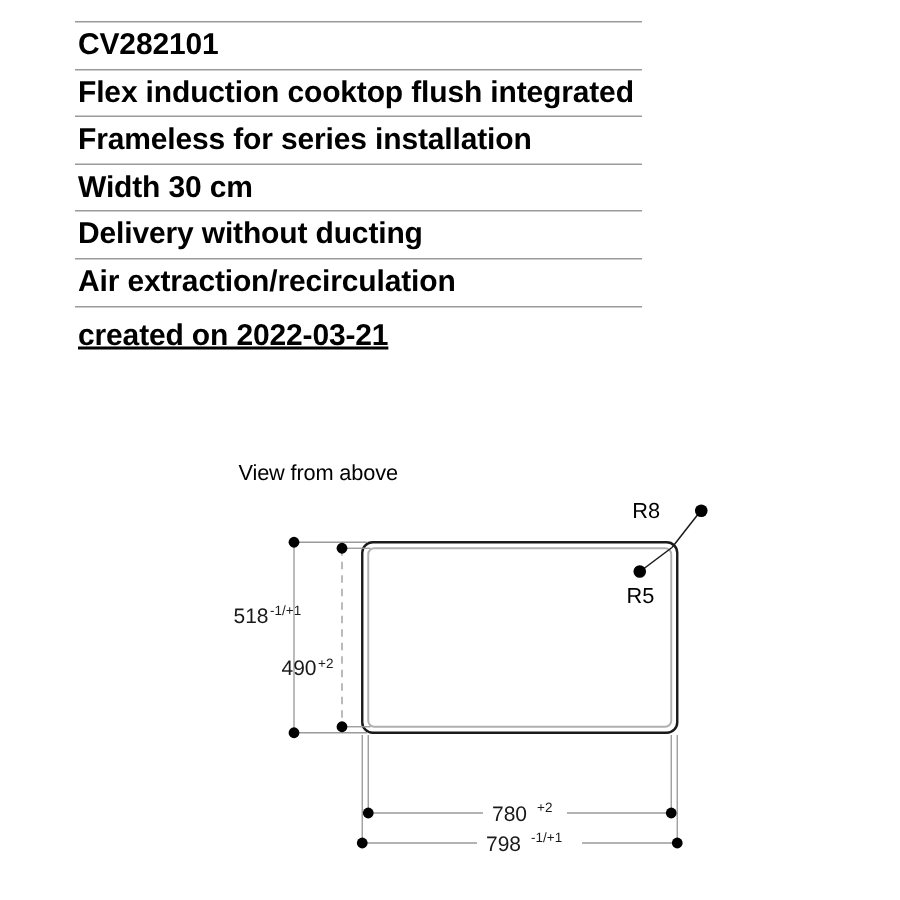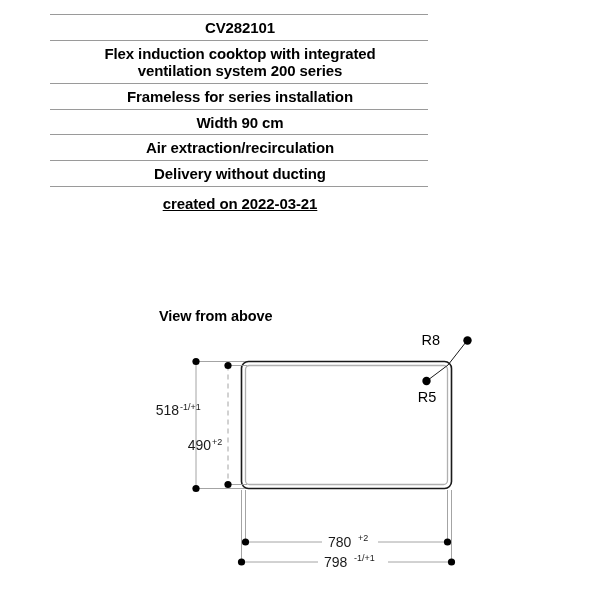--- a/index.html
+++ b/index.html
@@ -25,46 +25,45 @@
   }
   .spec-row {
     border-top: 1.5px solid #9a9a9a;
     padding: 4px 0 3px 2px;
   }
   .spec-row:last-child {
     border-bottom: none;
     text-decoration: underline;
   }
   .spec-line {
-    font-size: 15px;
+    font-size: 20px;
     font-weight: bold;
     line-height: 1.18;
     letter-spacing: -0.1px;
     white-space: nowrap;
-    text-align: center;
   }
   .spec-row.footer-row {
     border-top: 1.5px solid #9a9a9a;
     padding-top: 8px;
   }
 
   
   #drawing {
     position: absolute;
     left: 0;
     top: 280px;
     width: 600px;
     height: 320px;
   }
   #view-label {
     position: absolute;
     left: 159px;
     top: 28px;
     font-size: 14.5px;
-    font-weight: bold;
+    font-weight: normal;
     letter-spacing: -0.1px;
     white-space: nowrap;
   }
   #drawing svg {
     position: absolute;
     left: 0;
     top: 0;
   }
   .dimtext {
     font-family: "Liberation Sans", sans-serif;
@@ -85,38 +84,37 @@
 </head>
 <body>
 
 <div id="spec-table">
 
   <div class="spec-row">
     <div class="spec-line">CV282101</div>
   </div>
 
   <div class="spec-row">
-    <div class="spec-line">Flex induction cooktop with integrated</div>
-    <div class="spec-line">ventilation system 200 series</div>
+    <div class="spec-line">Flex induction cooktop flush integrated</div>
   </div>
 
   <div class="spec-row">
     <div class="spec-line">Frameless for series installation</div>
   </div>
 
   <div class="spec-row">
-    <div class="spec-line">Width 90 cm</div>
+    <div class="spec-line">Width 30 cm</div>
+  </div>
+
+  <div class="spec-row">
+    <div class="spec-line">Delivery without ducting</div>
   </div>
 
   <div class="spec-row">
     <div class="spec-line">Air extraction/recirculation</div>
-  </div>
-
-  <div class="spec-row">
-    <div class="spec-line">Delivery without ducting</div>
   </div>
 
   <div class="spec-row footer-row">
     <div class="spec-line">created on 2022-03-21</div>
   </div>
 
 </div>
 
 <div id="drawing">
 

